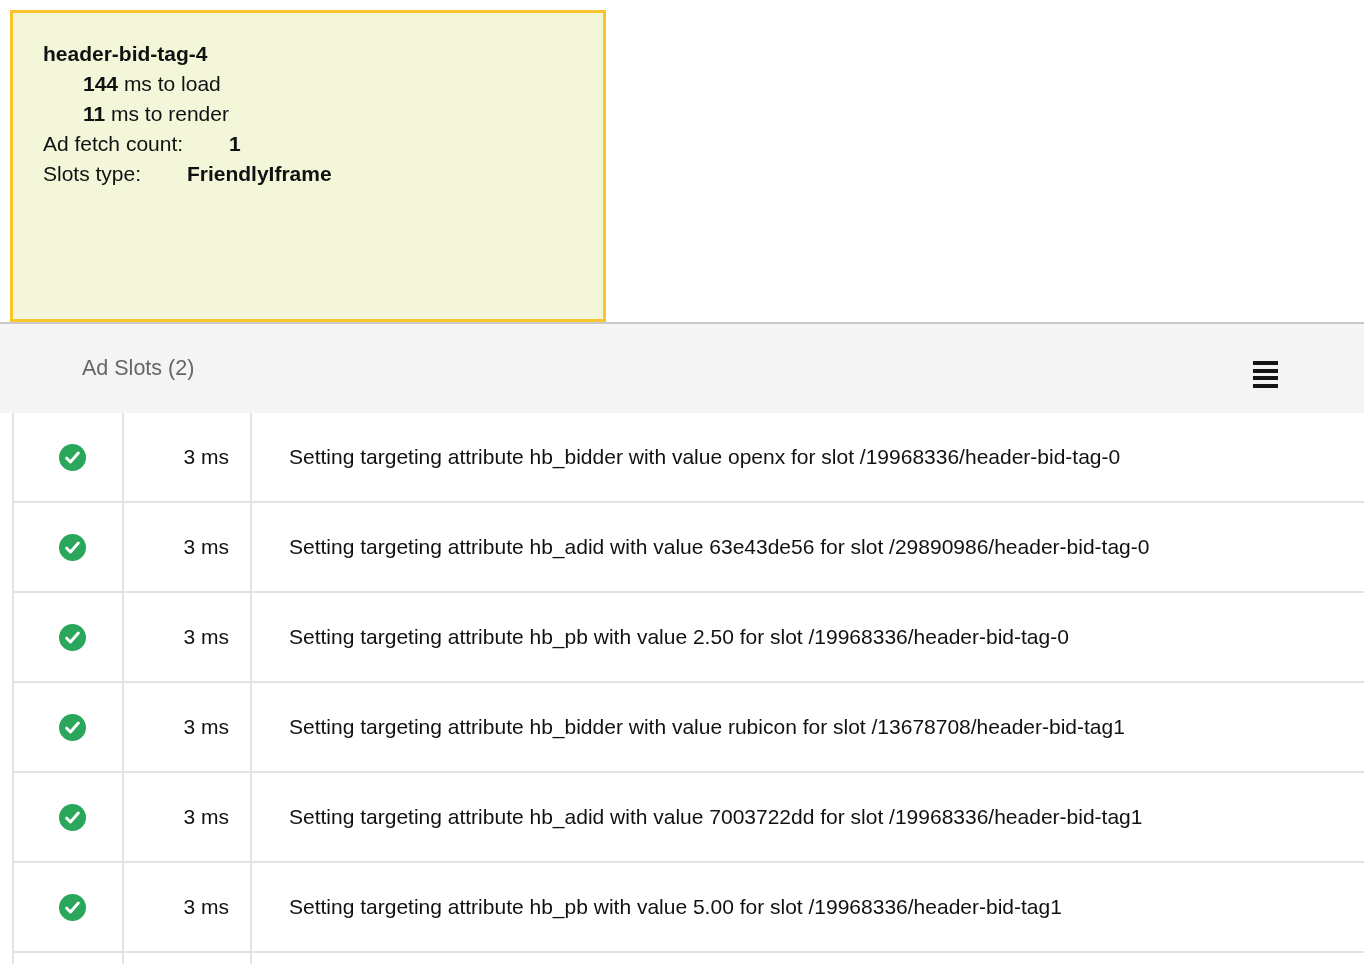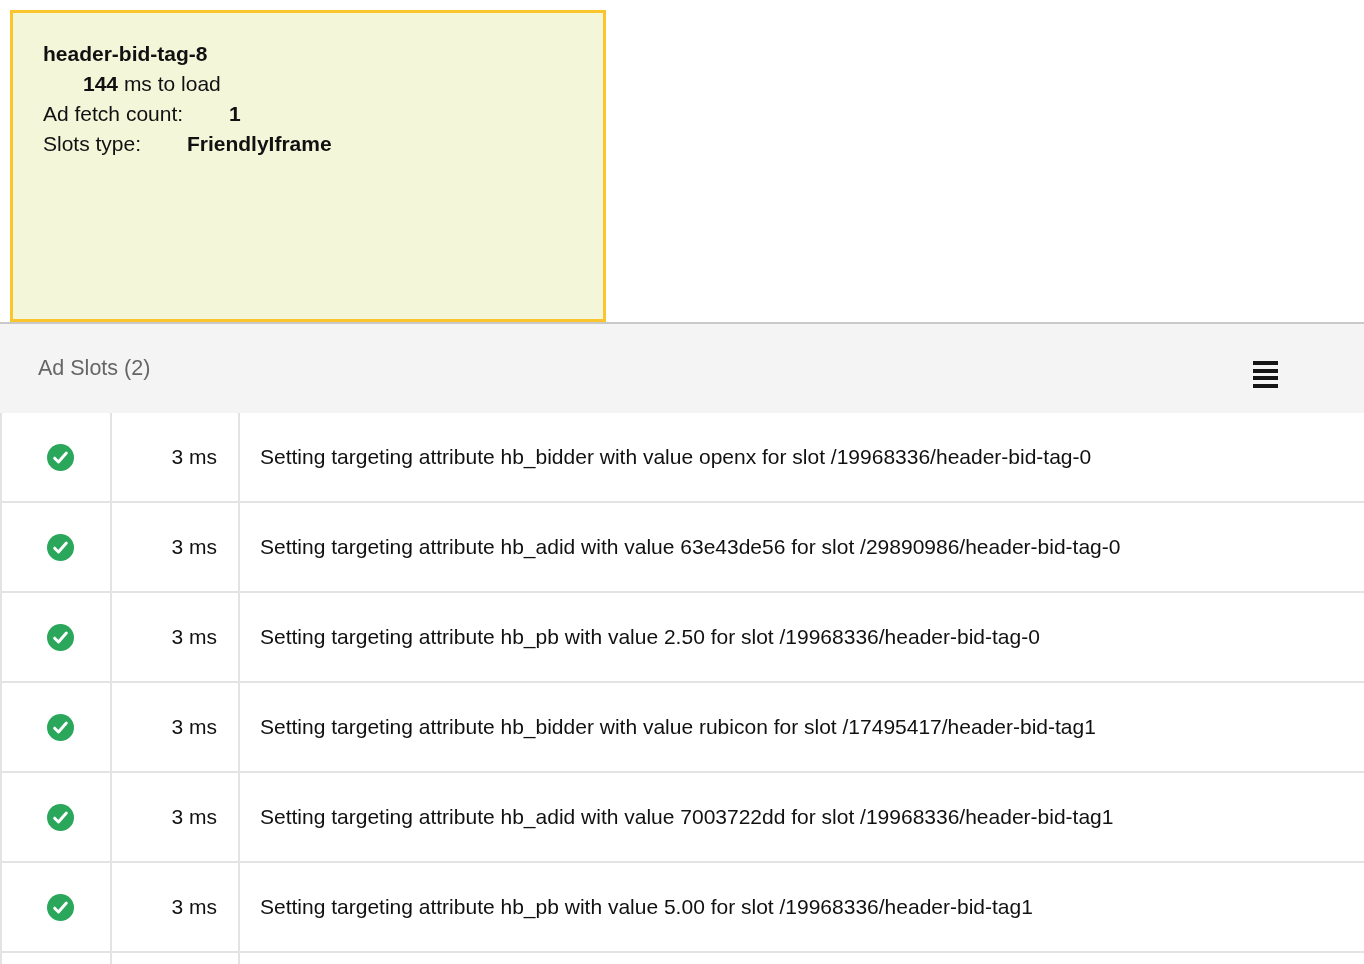--- a/index.html
+++ b/index.html
@@ -38,66 +38,68 @@
   .tabbar {
     position: absolute; left: 0; top: 322px;
     width: 1364px; height: 91px;
     background: var(--tabbar-bg);
     border-top: 2px solid var(--tabbar-border);
     display: flex; align-items: stretch;
     padding-left: 38px;
   }
   .tab {
     position: relative; display: flex; align-items: center;
-    font-size: 21.5px; cursor: pointer; white-space: nowrap;
+    font-size: 21.5px; cursor: pointer; white-space: nowrap; margin-left: 44px;
   }
   .tab-adslots { color: #666; margin-right: 46px; }
   .tab-pagereq { color: var(--accent-blue); }
   .tab-underline {
     position: absolute; left: 0; bottom: 0;
     width: 100%; height: 8px;
     background: var(--accent-blue);
   }
   .menu-btn {
     position: absolute; right: 86px; top: 37px;
     width: 25px; cursor: pointer;
   }
   .menu-bar { height: 4px; background: #151515; margin-bottom: 3.5px; }
   .menu-bar:last-child { margin-bottom: 0; }
 
   
   .log-table { position: absolute; left: 0; top: 413px; width: 1364px; }
   .log-row {
     display: flex; align-items: stretch;
     height: 90px;
+    margin-left: 12px;
     border-left: 2px solid var(--table-border);
     border-bottom: 2px solid var(--table-border);
     background: #fff;
   }
   .cell { display: flex; align-items: center; }
   .c-status {
     width: 110px; justify-content: center; padding-left: 8px;
     border-right: 2px solid var(--table-border);
   }
   .c-time {
     width: 128px; justify-content: flex-end; padding-right: 21px;
     border-right: 2px solid var(--table-border);
     font-size: 21px;
   }
-  .c-msg { flex: 1; padding-left: 20px; font-size: 21px; }
+  .c-msg { flex: 1; padding-left: 37px; font-size: 21px; }
   .check-icon { display: inline-flex; width: 27px; height: 27px; }
 </style>
 </head>
 <body>
 
 <div class="page">
 
   <div class="overlay-box">
-    <div class="ov-title">header-bid-tag-8</div>
+    <div class="ov-title">header-bid-tag-4</div>
     <div class="ov-line"><b>144</b><span> ms to load</span></div>
+    <div class="ov-line"><b>11</b><span> ms to render</span></div>
     <div class="ov-line"><span>Ad fetch count: </span><b>1</b></div>
     <div class="ov-line"><span>Slots type: </span><b>FriendlyIframe</b></div>
   </div>
 
   <div class="tabbar">
     <div class="tab tab-adslots">
       <span>Ad Slots (2)</span>
     </div>
     <div class="menu-btn">
       <div class="menu-bar"></div>
@@ -147,21 +149,21 @@
       <div class="log-row">
     <div class="cell c-status">
       <span class="check-icon">
         <svg width="27" height="27" viewBox="0 0 24 24">
           <circle cx="12" cy="12" r="12" fill="#2ba75c"></circle>
           <path d="M6.8 12.6l3.4 3.4 7-8" stroke="#ffffff" stroke-width="2.6" fill="none" stroke-linecap="round" stroke-linejoin="round"></path>
         </svg>
       </span>
     </div>
     <div class="cell c-time">3 ms</div>
-    <div class="cell c-msg">Setting targeting attribute hb_bidder with value rubicon for slot /17495417/header-bid-tag1</div>
+    <div class="cell c-msg">Setting targeting attribute hb_bidder with value rubicon for slot /13678708/header-bid-tag1</div>
   </div>
       <div class="log-row">
     <div class="cell c-status">
       <span class="check-icon">
         <svg width="27" height="27" viewBox="0 0 24 24">
           <circle cx="12" cy="12" r="12" fill="#2ba75c"></circle>
           <path d="M6.8 12.6l3.4 3.4 7-8" stroke="#ffffff" stroke-width="2.6" fill="none" stroke-linecap="round" stroke-linejoin="round"></path>
         </svg>
       </span>
     </div>

